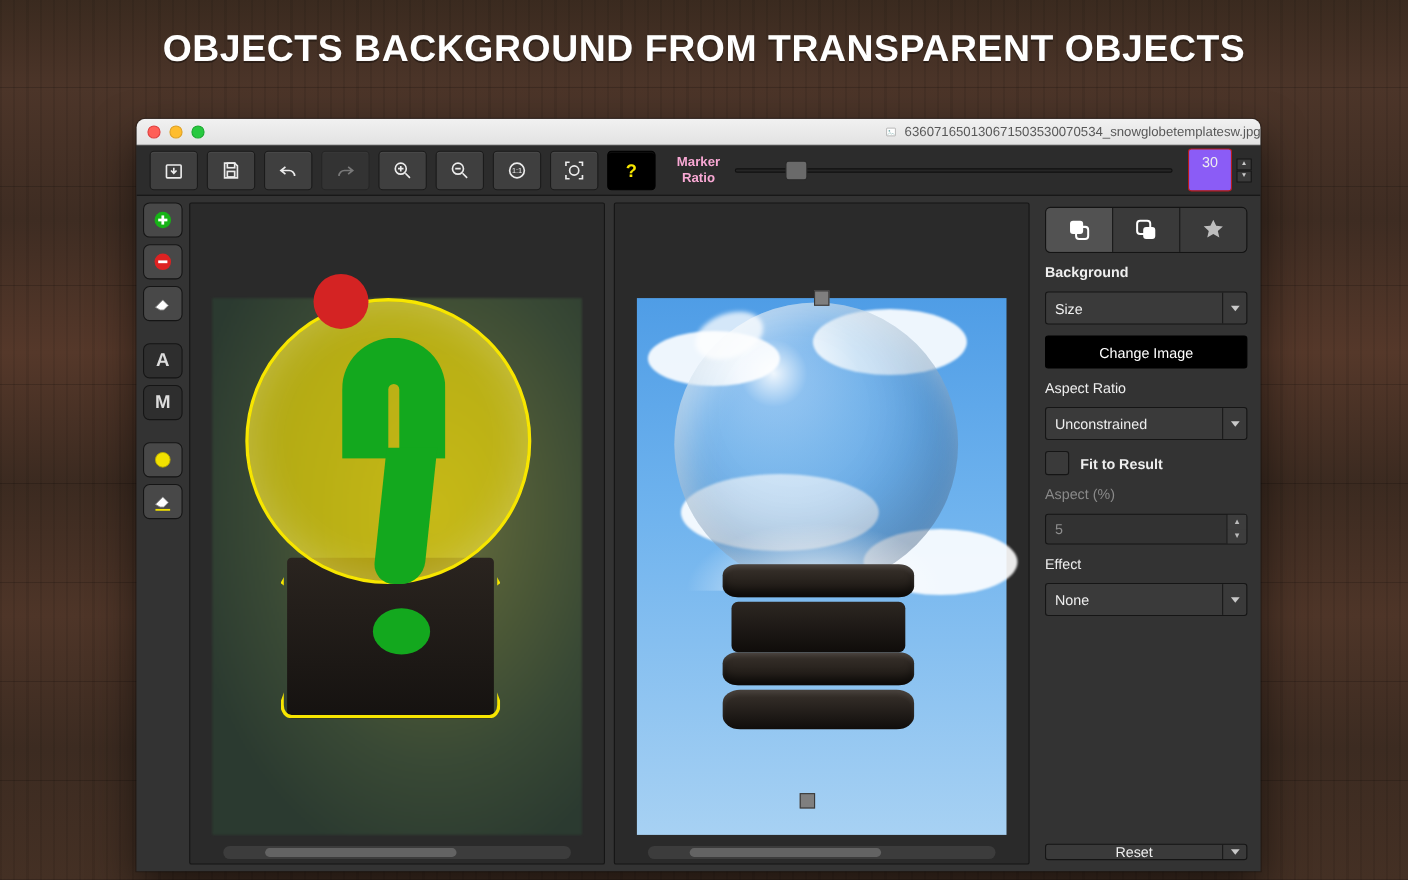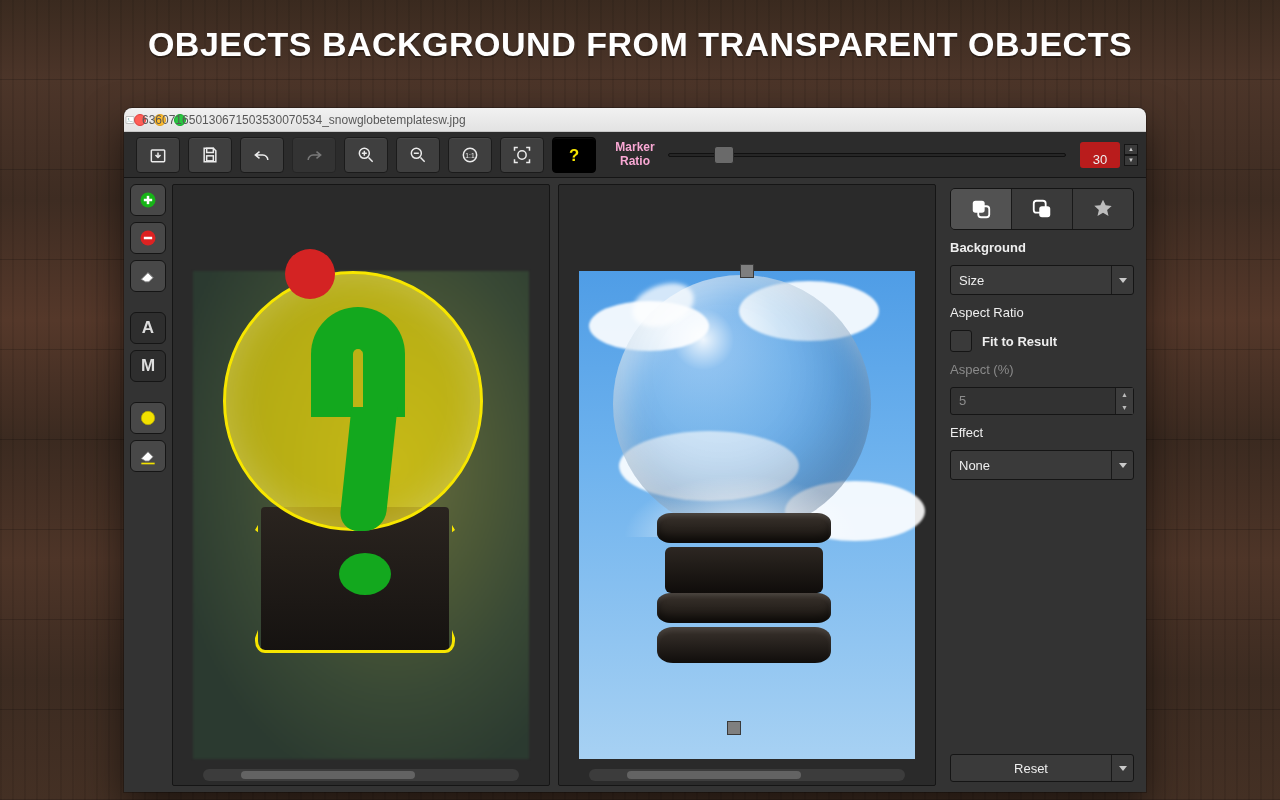--- a/index.html
+++ b/index.html
@@ -7,33 +7,33 @@
 .wood-bg{position:absolute;inset:0;background:linear-gradient(180deg,#3a2a1f 0,#4c3529 10%,#3e2c22 25%,#55382a 40%,#3b2a20 55%,#4e3528 70%,#3c2b21 85%,#443024 100%);}
 .wood-bg::before{content:"";position:absolute;inset:0;background:repeating-linear-gradient(90deg,rgba(0,0,0,.08) 0 2px,transparent 2px 12px),repeating-linear-gradient(0deg,rgba(0,0,0,.18) 0 1px,transparent 1px 90px);}
 .promo-title{position:relative;z-index:5;height:88px;display:flex;align-items:center;justify-content:center;color:#fff;font-weight:800;font-size:34px;letter-spacing:.5px;text-shadow:0 2px 0 rgba(0,0,0,.35)}
 .window{position:absolute;left:124px;top:108px;width:1022px;height:684px;background:#333;border-radius:8px 8px 0 0;box-shadow:0 18px 40px rgba(0,0,0,.55),0 0 0 1px rgba(0,0,0,.25);overflow:hidden}
 .titlebar{height:24px;background:linear-gradient(#f1f1f1,#e3e3e3);border-bottom:1px solid #c7c7c7;display:flex;align-items:center;position:relative}
 .traffic{display:flex;gap:8px;padding-left:10px}
 .traffic span{width:12px;height:12px;border-radius:50%}
 .tclose{background:#ff5f57;border:1px solid #e03e3e}
 .tmin{background:#ffbd2e;border:1px solid #dfa123}
 .tmax{background:#28c940;border:1px solid #1aa92f}
-.filename{position:absolute;left:0;right:0;text-align:center;color:#585858;font-size:12px;display:flex;align-items:center;justify-content:flex-start;gap:6px;pointer-events:none}
+.filename{position:absolute;left:0;right:0;text-align:center;color:#585858;font-size:12px;display:flex;align-items:center;justify-content:flex-end;gap:6px;pointer-events:none}
 .filename svg{width:12px;height:12px}
 .toolbar{height:46px;background:#2c2c2c;border-bottom:1px solid #151515;display:flex;align-items:center;padding:0 8px}
 .tbtn{width:44px;height:36px;margin:0 4px;background:#3f3f3f;border:1px solid #1b1b1b;border-radius:4px;display:flex;align-items:center;justify-content:center;color:#eee;cursor:pointer;box-shadow:inset 0 1px 0 rgba(255,255,255,.05)}
 .tbtn svg{width:20px;height:20px;fill:none;stroke:#ececec;stroke-width:1.8}
 .tbtn.help{background:#000;border-color:#000}
 .tbtn.help svg{stroke:none}
 .marker-label{color:#f9a8d4;font-size:12px;line-height:1.1;text-align:center;margin-left:10px;margin-right:8px;font-weight:700;width:50px}
 .slider{flex:1;height:26px;display:flex;align-items:center;position:relative}
 .slider-track{position:absolute;left:0;right:0;top:50%;height:4px;background:#262626;border-radius:2px;transform:translateY(-50%);border:1px solid #111}
 .slider-thumb{position:absolute;width:20px;height:18px;background:#6a6a6a;border:1px solid #2a2a2a;border-radius:3px;top:50%;transform:translate(-50%,-50%);left:14%}
 .spin-wrap{display:flex;align-items:center;margin-left:14px}
-.spin-val{width:40px;height:26px;background:#b91c1c;border:6px solid #b91c1c;border-radius:3px;color:#eee;text-align:center;line-height:24px;font-size:13px}
+.spin-val{width:40px;height:39px;background:#8b5cf6;border:1px solid #b91c1c;border-radius:3px;color:#eee;text-align:center;line-height:24px;font-size:13px}
 .spin-btns{display:flex;flex-direction:column;margin-left:4px}
 .spin-btns button{width:14px;height:11px;background:#3a3a3a;border:1px solid #151515;color:#ccc;font-size:6px;line-height:1;cursor:pointer}
 .content{display:flex;height:calc(100% - 70px)}
 .toolcol{width:48px;padding:6px;display:flex;flex-direction:column;gap:6px}
 .tool{width:36px;height:32px;border-radius:6px;border:1px solid #151515;display:flex;align-items:center;justify-content:center;background:#2e2e2e;cursor:pointer}
 .tool.bright{background:#484848}
 .tool svg{width:20px;height:20px}
 .toolcol .sep{height:8px}
 .tool.letter{color:#ddd;font-weight:700;font-size:17px;font-family:Arial}
 .viewports{flex:1;display:flex;gap:8px;padding:6px 4px 6px 0}
@@ -52,21 +52,21 @@
 .sel .car{width:22px;border-left:1px solid #191919;height:100%;display:flex;align-items:center;justify-content:center}
 .blackbtn{height:30px;background:#000;border:1px solid #000;border-radius:3px;color:#fff;display:flex;align-items:center;justify-content:center;cursor:pointer}
 .checkrow{display:flex;align-items:center;gap:10px}
 .checkbox{width:22px;height:22px;background:#3a3a3a;border:1px solid #151515;border-radius:3px;cursor:pointer}
 .muted{color:#8a8a8a}
 .spinfield{display:flex;border:1px solid #151515;border-radius:3px;height:28px;background:#323232}
 .spinfield span{flex:1;padding:0 8px;line-height:26px;color:#8d8d8d}
 .spinfield .spins{width:18px;display:flex;flex-direction:column;border-left:1px solid #191919}
 .spinfield .spins button{flex:1;background:#3d3d3d;border:none;color:#bbb;font-size:7px;cursor:pointer}
 .spacer{flex:1}
-.resetbtn{display:flex;height:28px;background:#3a3a3a;border:1px solid #151515;border-radius:3px;overflow:hidden;cursor:pointer}
+.resetbtn{display:flex;height:15px;background:#3a3a3a;border:1px solid #151515;border-radius:3px;overflow:hidden;cursor:pointer}
 .resetbtn span{flex:1;display:flex;align-items:center;justify-content:center}
 .resetbtn .car{width:22px;border-left:1px solid #191919;display:flex;align-items:center;justify-content:center}
 .caret{width:0;height:0;border-left:4px solid transparent;border-right:4px solid transparent;border-top:5px solid #c9c9c9}
 
 .canvas-bg-blur{position:absolute;inset:0;background:radial-gradient(ellipse at 60% 40%,#6a6f3e 0,#4e5a37 30%,#394935 55%,#2b3a30 80%);filter:blur(1px)}
 .globe-sel{position:absolute;left:30px;top:0;width:260px;height:260px;border-radius:50%;background:rgba(255,230,0,.62);border:3px solid #f7e600;box-shadow:inset 0 0 40px rgba(255,255,255,.25)}
 .pedestal-sel{position:absolute;left:62px;top:232px;width:200px;height:150px;border:3px solid #f7e600;border-top:none;border-radius:0 0 10px 10px/0 0 12px 12px;clip-path:polygon(8% 0,92% 0,100% 18%,88% 30%,95% 50%,95% 72%,100% 90%,100% 100%,0 100%,0 90%,5% 72%,5% 50%,12% 30%,0 18%)}
 .ped-body-l{position:absolute;left:68px;top:236px;width:188px;height:146px;background:linear-gradient(180deg,#2a241f,#151210);border-radius:4px}
 .red-dot{position:absolute;left:92px;top:-22px;width:50px;height:50px;border-radius:50%;background:#d42323}
 .green-q{position:absolute;left:100px;top:36px;width:140px;height:290px}
@@ -282,22 +282,29 @@
 
       <div class="panel-head">Background</div>
 
       <div class="sel">
         <span>Size</span>
         <div class="car">
             <div class="caret"></div>
           </div>
       </div>
 
+      <div class="blackbtn">Change Image</div>
 
       <div>Aspect Ratio</div>
+      <div class="sel">
+        <span>Unconstrained</span>
+        <div class="car">
+            <div class="caret"></div>
+          </div>
+      </div>
 
       <div class="checkrow">
         <div class="checkbox"></div>
         <div style="font-weight:700">Fit to Result</div>
       </div>
 
       <div class="muted">Aspect (%)</div>
       <div class="spinfield">
         <span>5</span>
         <div class="spins">

